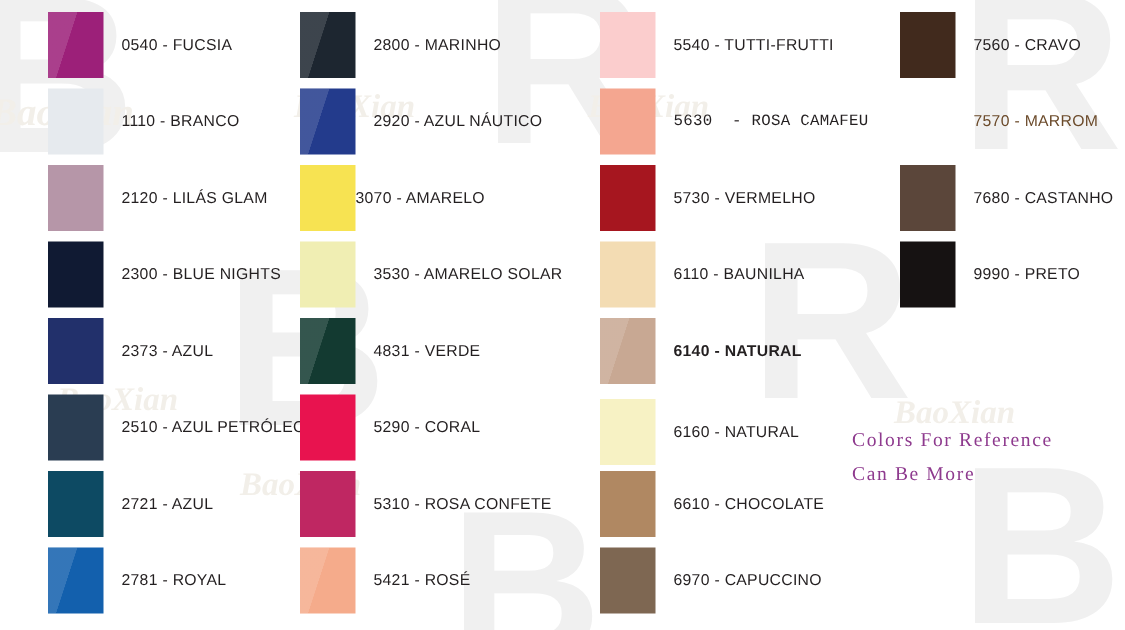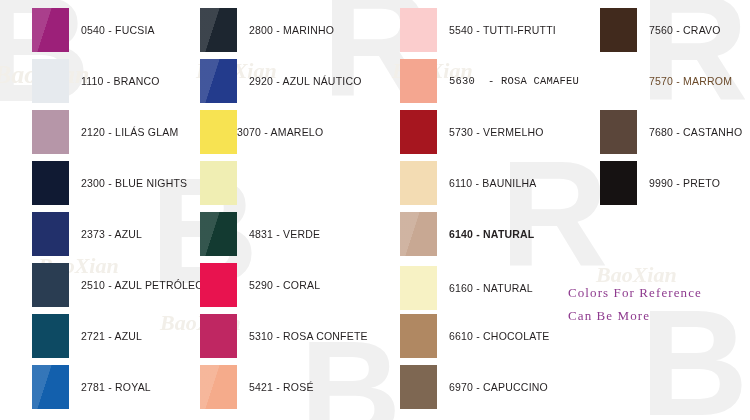--- a/index.html
+++ b/index.html
@@ -177,20 +177,21 @@
         <div class="row" style="top: 59px;">
           <div class="swatch" style="width: 37px; height: 44px; background: rgb(35, 59, 140);"></div>
           <div class="label" style="margin-left: 12px; color: rgb(35, 31, 32);">2920 - AZUL NÁUTICO</div>
         </div>
         <div class="row" style="top: 110px;">
           <div class="swatch flat" style="width: 37px; height: 44px; background: rgb(247, 227, 82);"></div>
           <div class="label" style="margin-left: 0; color: rgb(35, 31, 32);">3070 - AMARELO</div>
         </div>
         <div class="row" style="top: 161px;">
           <div class="swatch flat" style="width: 37px; height: 44px; background: rgb(240, 238, 179);"></div>
+          <div class="label" style="margin-left: 12px; color: rgb(35, 31, 32);">3530 - AMARELO SOLAR</div>
         </div>
         <div class="row" style="top: 212px;">
           <div class="swatch" style="width: 37px; height: 44px; background: rgb(19, 58, 49);"></div>
           <div class="label" style="margin-left: 12px; color: rgb(35, 31, 32);">4831 - VERDE</div>
         </div>
         <div class="row" style="top: 263px;">
           <div class="swatch flat" style="width: 37px; height: 44px; background: rgb(232, 19, 79);"></div>
           <div class="label" style="margin-left: 12px; color: rgb(35, 31, 32);">5290 - CORAL</div>
         </div>
         <div class="row" style="top: 314px;">

